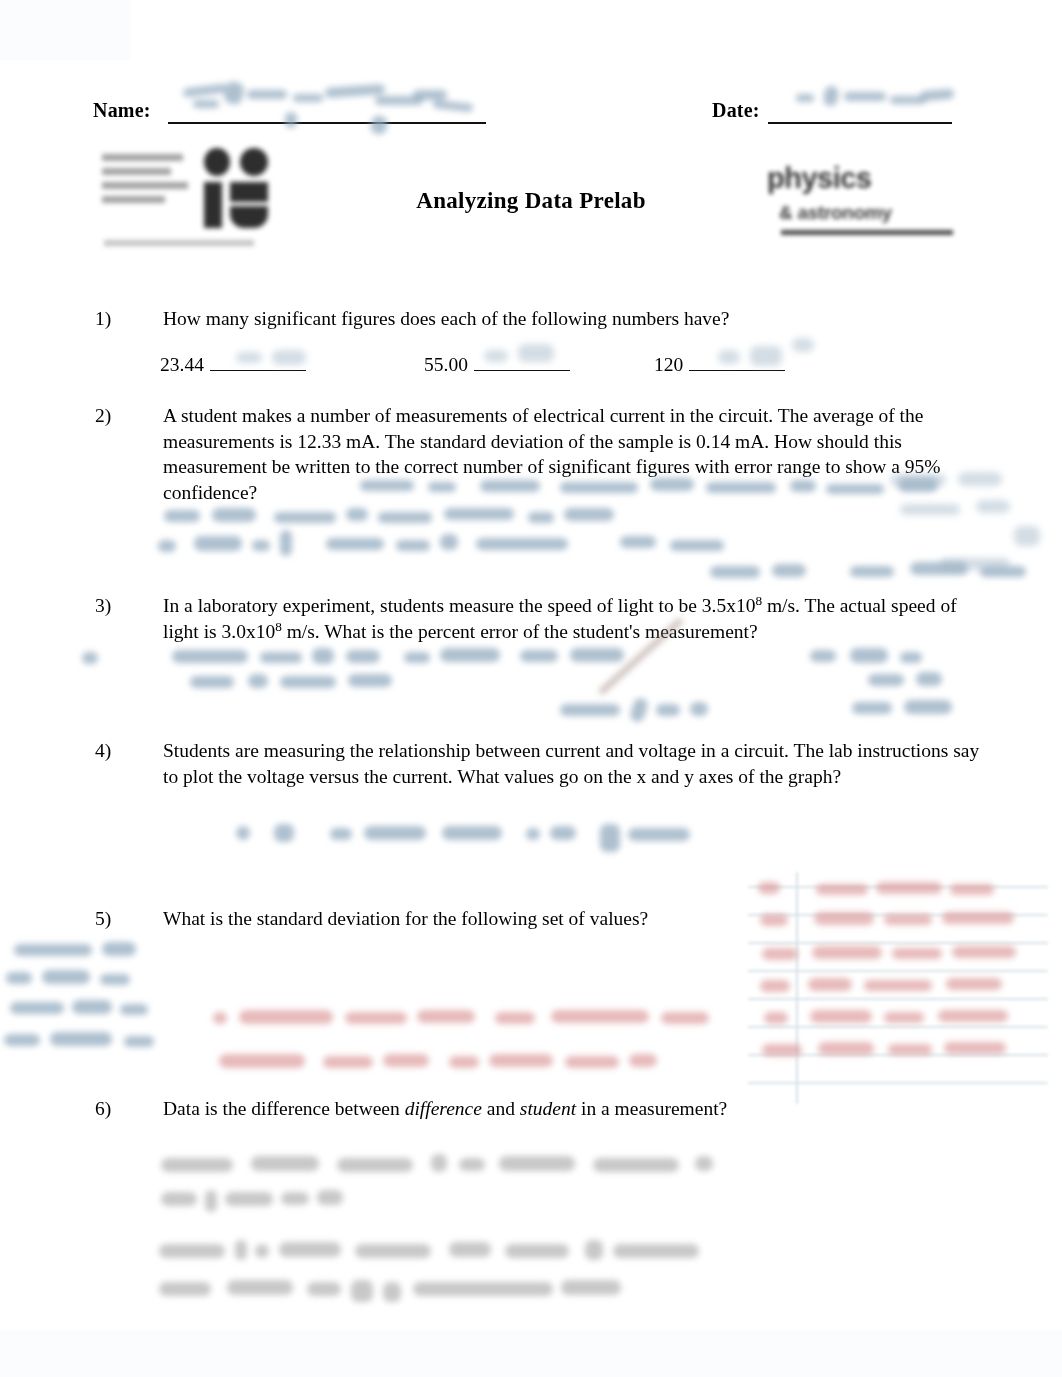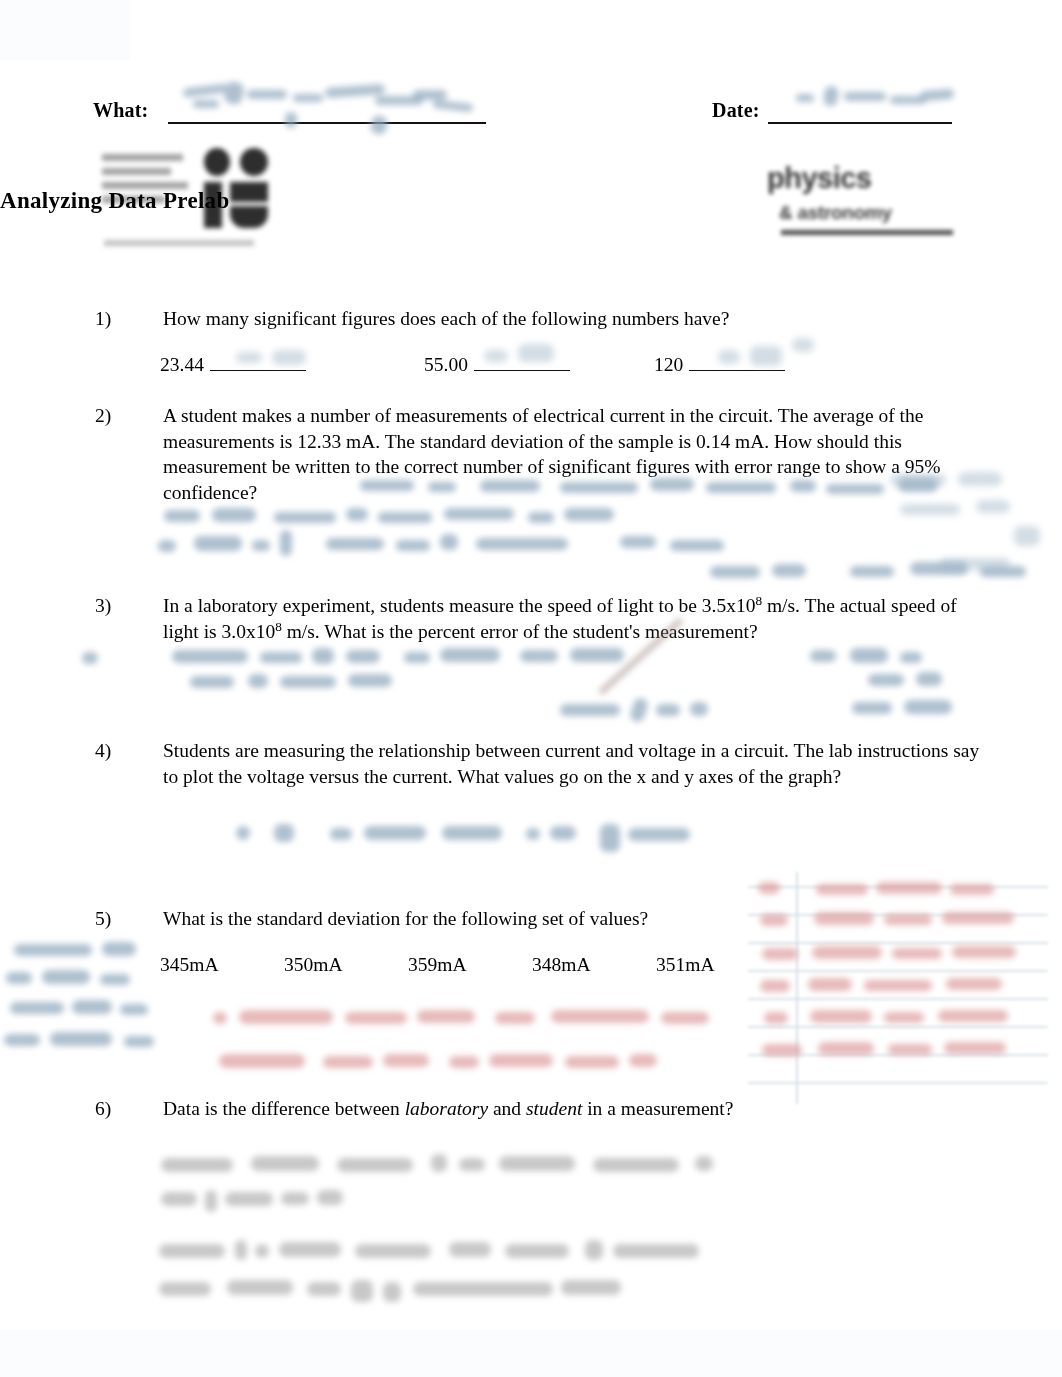--- a/index.html
+++ b/index.html
@@ -34,21 +34,21 @@
     border-bottom: 2px solid #111;
     height: 0;
   }
   #name-blank { left: 168px; top: 122px; width: 318px; }
   #date-blank { left: 768px; top: 122px; width: 184px; }
 
   #doc-title {
     position: absolute;
     left: 0; right: 0;
     top: 188px;
-    text-align: left;
+    text-align: center;
     font-size: 23px;
     font-weight: bold;
     letter-spacing: .3px;
   }
 
   
   #logo-left {
     position: absolute;
     left: 100px;
     top: 146px;
@@ -243,21 +243,21 @@
     position: absolute;
     background: #f3f6f8;
     opacity: .55;
   }
 </style>
 </head>
 <body>
 
 <div id="page">
 
-  <div class="hdr-label" id="name-label">What:</div>
+  <div class="hdr-label" id="name-label">Name:</div>
   <div class="blank-line" id="name-blank"></div>
 
   <div class="hdr-label" id="date-label">Date:</div>
   <div class="blank-line" id="date-blank"></div>
 
   <div class="ink ink-blue" style="left:175px; top:72px; width:320px; height:50px;">
     <div class="ln" style="left:8px;  top:14px; width:44px; height:9px; transform:rotate(-7deg);"></div>
     <div class="ln" style="left:18px; top:28px; width:26px; height:8px;"></div>
     <div class="ln" style="left:50px; top:10px; width:18px; height:22px; transform:rotate(12deg);"></div>
     <div class="ln" style="left:72px; top:18px; width:40px; height:9px;"></div>
@@ -438,23 +438,20 @@
     <div class="ln" style="left:320px; top:8px;  width:26px; height:14px;"></div>
     <div class="ln" style="left:370px; top:6px;  width:20px; height:28px;"></div>
     <div class="ln" style="left:398px; top:10px; width:62px; height:13px;"></div>
   </div>
 
   <div class="q" id="q5">
     <span class="num">5)</span>
     <span class="body">What is the standard deviation for the following set of values?</span>
   </div>
 
-  <div id="q5-values">
-    <span>345mA</span><span>350mA</span><span>359mA</span><span>348mA</span><span>351mA</span>
-  </div>
 
   <div id="bleed-lines">
     <div class="margin"></div>
     <div class="rule" style="top:14px;"></div>
     <div class="rule" style="top:42px;"></div>
     <div class="rule" style="top:70px;"></div>
     <div class="rule" style="top:98px;"></div>
     <div class="rule" style="top:126px;"></div>
     <div class="rule" style="top:154px;"></div>
     <div class="rule" style="top:182px;"></div>
@@ -520,21 +517,21 @@
     <div class="ln" style="left:10px; top:64px; width:54px; height:12px;"></div>
     <div class="ln" style="left:72px; top:62px; width:40px; height:14px;"></div>
     <div class="ln" style="left:120px;top:66px; width:28px; height:11px;"></div>
     <div class="ln" style="left:4px;  top:96px; width:36px; height:12px;"></div>
     <div class="ln" style="left:50px; top:94px; width:62px; height:14px;"></div>
     <div class="ln" style="left:124px;top:98px; width:30px; height:11px;"></div>
   </div>
 
   <div class="q" id="q6">
     <span class="num">6)</span>
-    <span class="body"><span>Data is the difference between </span><i>laboratory</i><span> and </span><i>student</i><span> in a measurement?</span></span>
+    <span class="body"><span>Data is the difference between </span><i>difference</i><span> and </span><i>student</i><span> in a measurement?</span></span>
   </div>
 
   <div class="ink ink-gray" style="left:155px; top:1152px; width:880px; height:70px;">
     <div class="ln" style="left:6px;   top:6px;  width:72px; height:14px;"></div>
     <div class="ln" style="left:96px;  top:4px;  width:68px; height:15px;"></div>
     <div class="ln" style="left:182px; top:6px;  width:76px; height:14px;"></div>
     <div class="ln" style="left:276px; top:2px;  width:16px; height:18px;"></div>
     <div class="ln" style="left:304px; top:6px;  width:26px; height:13px;"></div>
     <div class="ln" style="left:344px; top:4px;  width:76px; height:15px;"></div>
     <div class="ln" style="left:438px; top:6px;  width:86px; height:14px;"></div>

